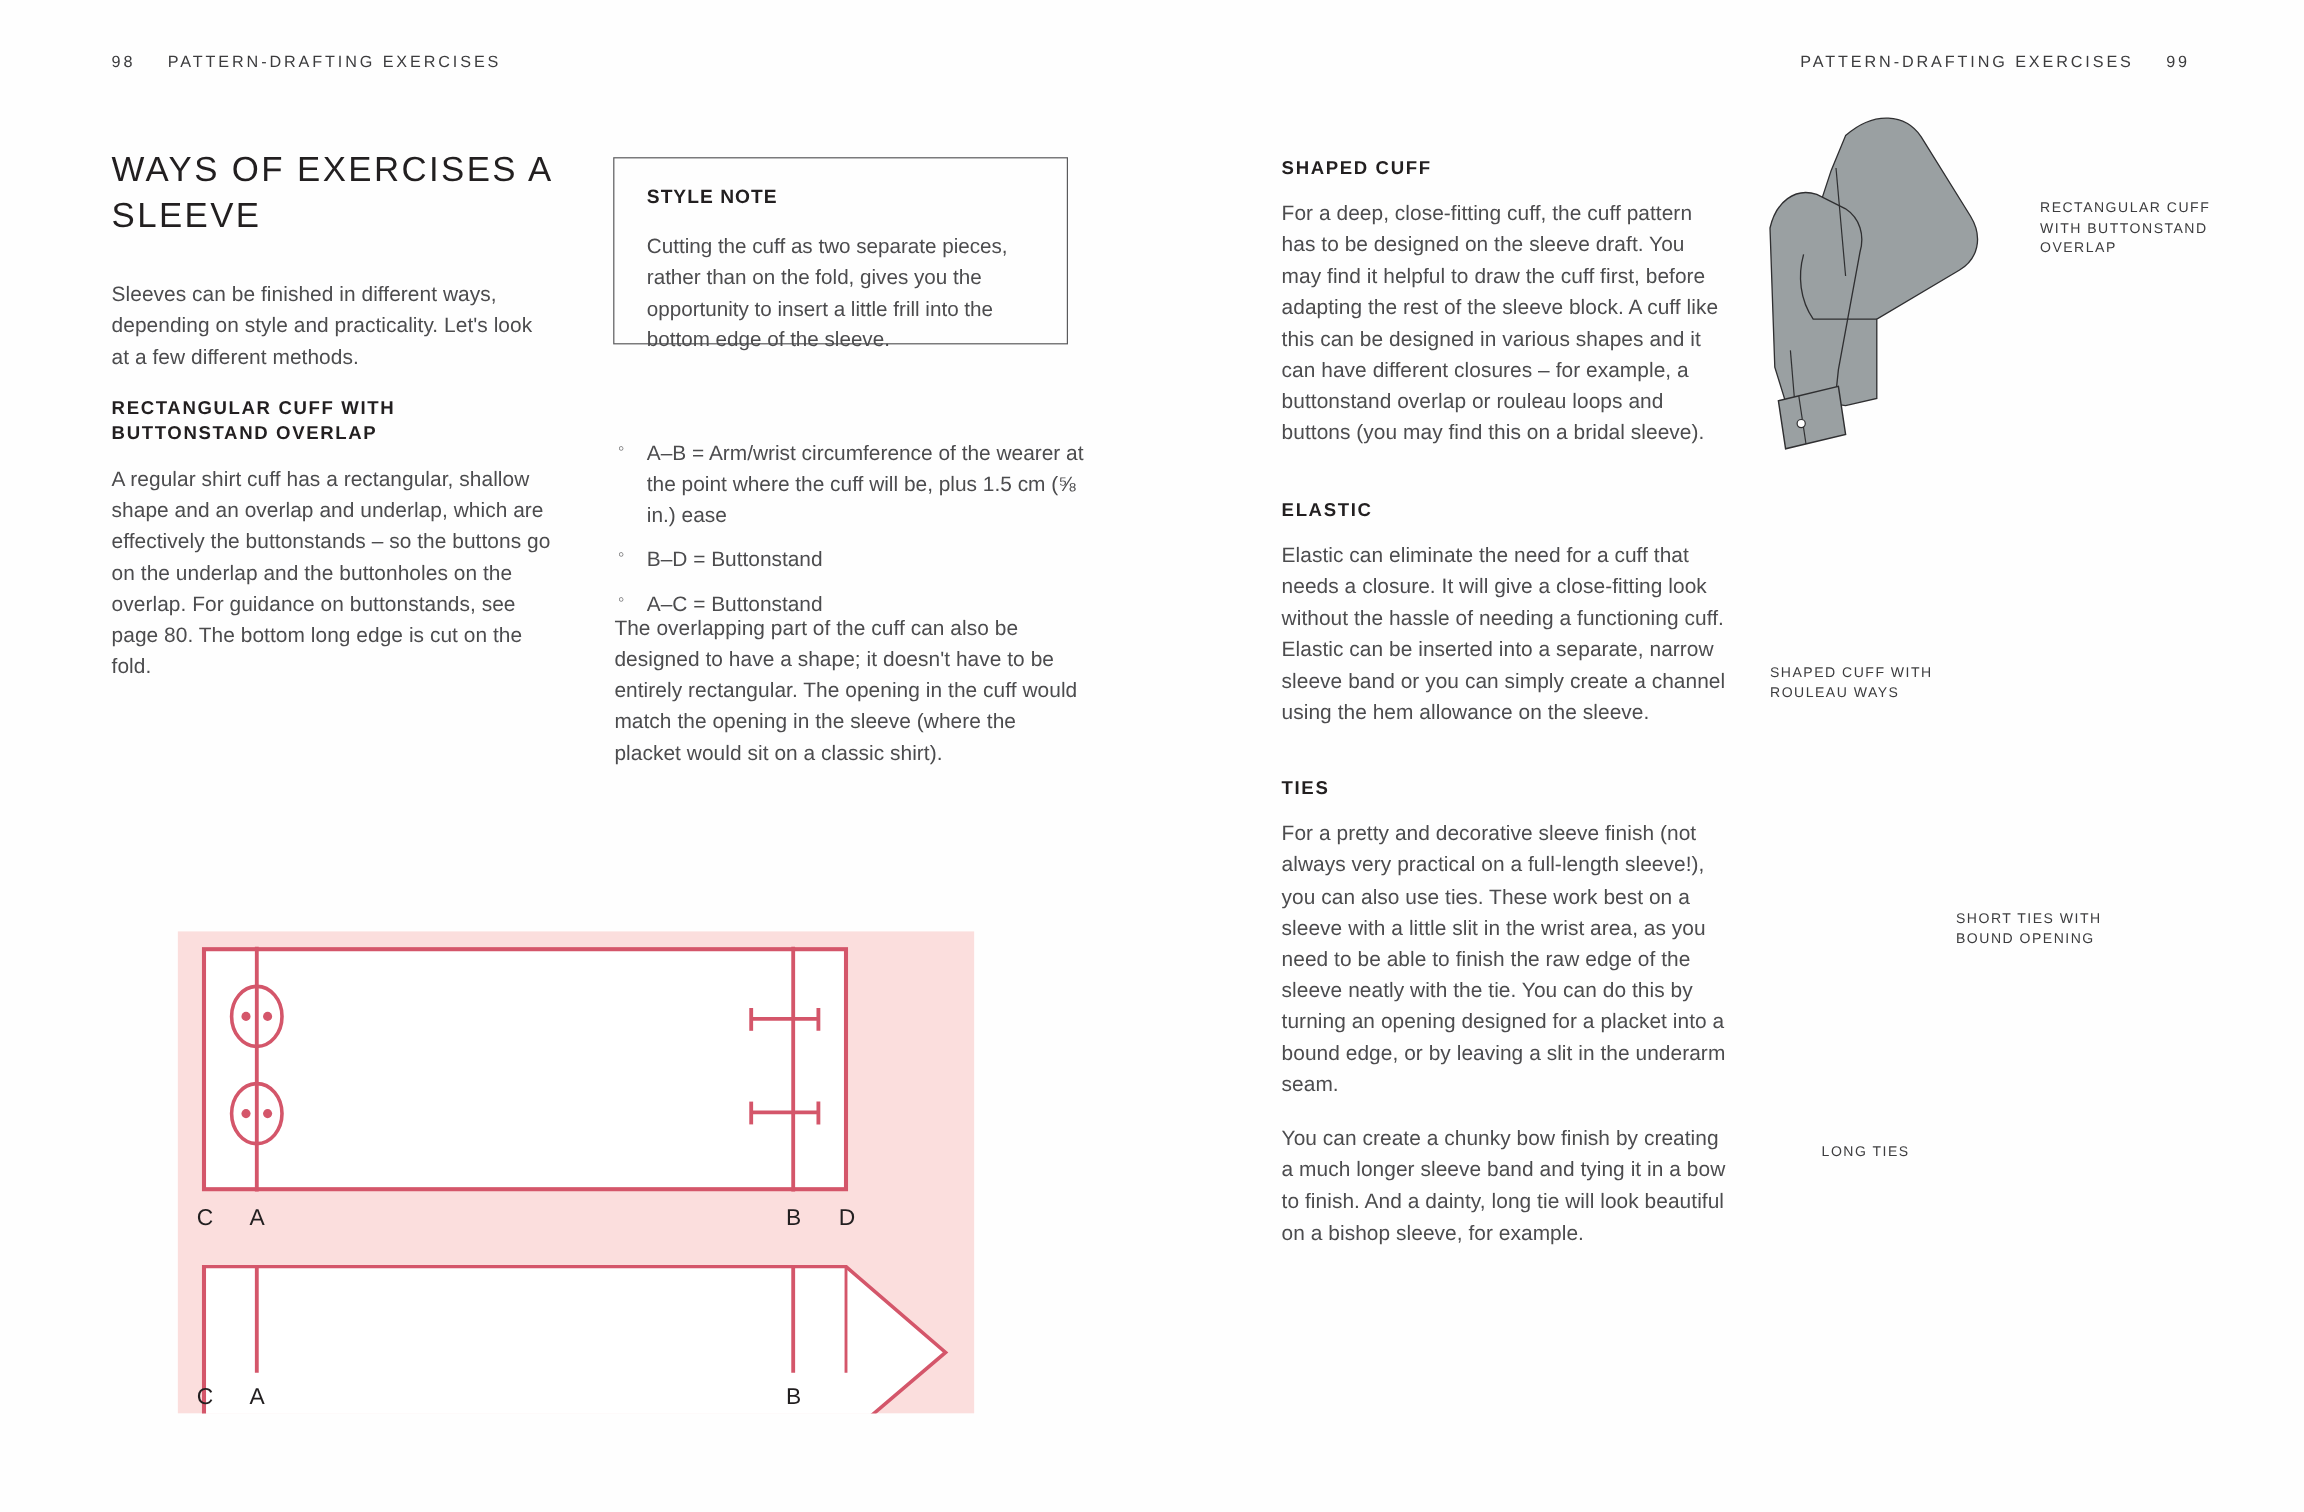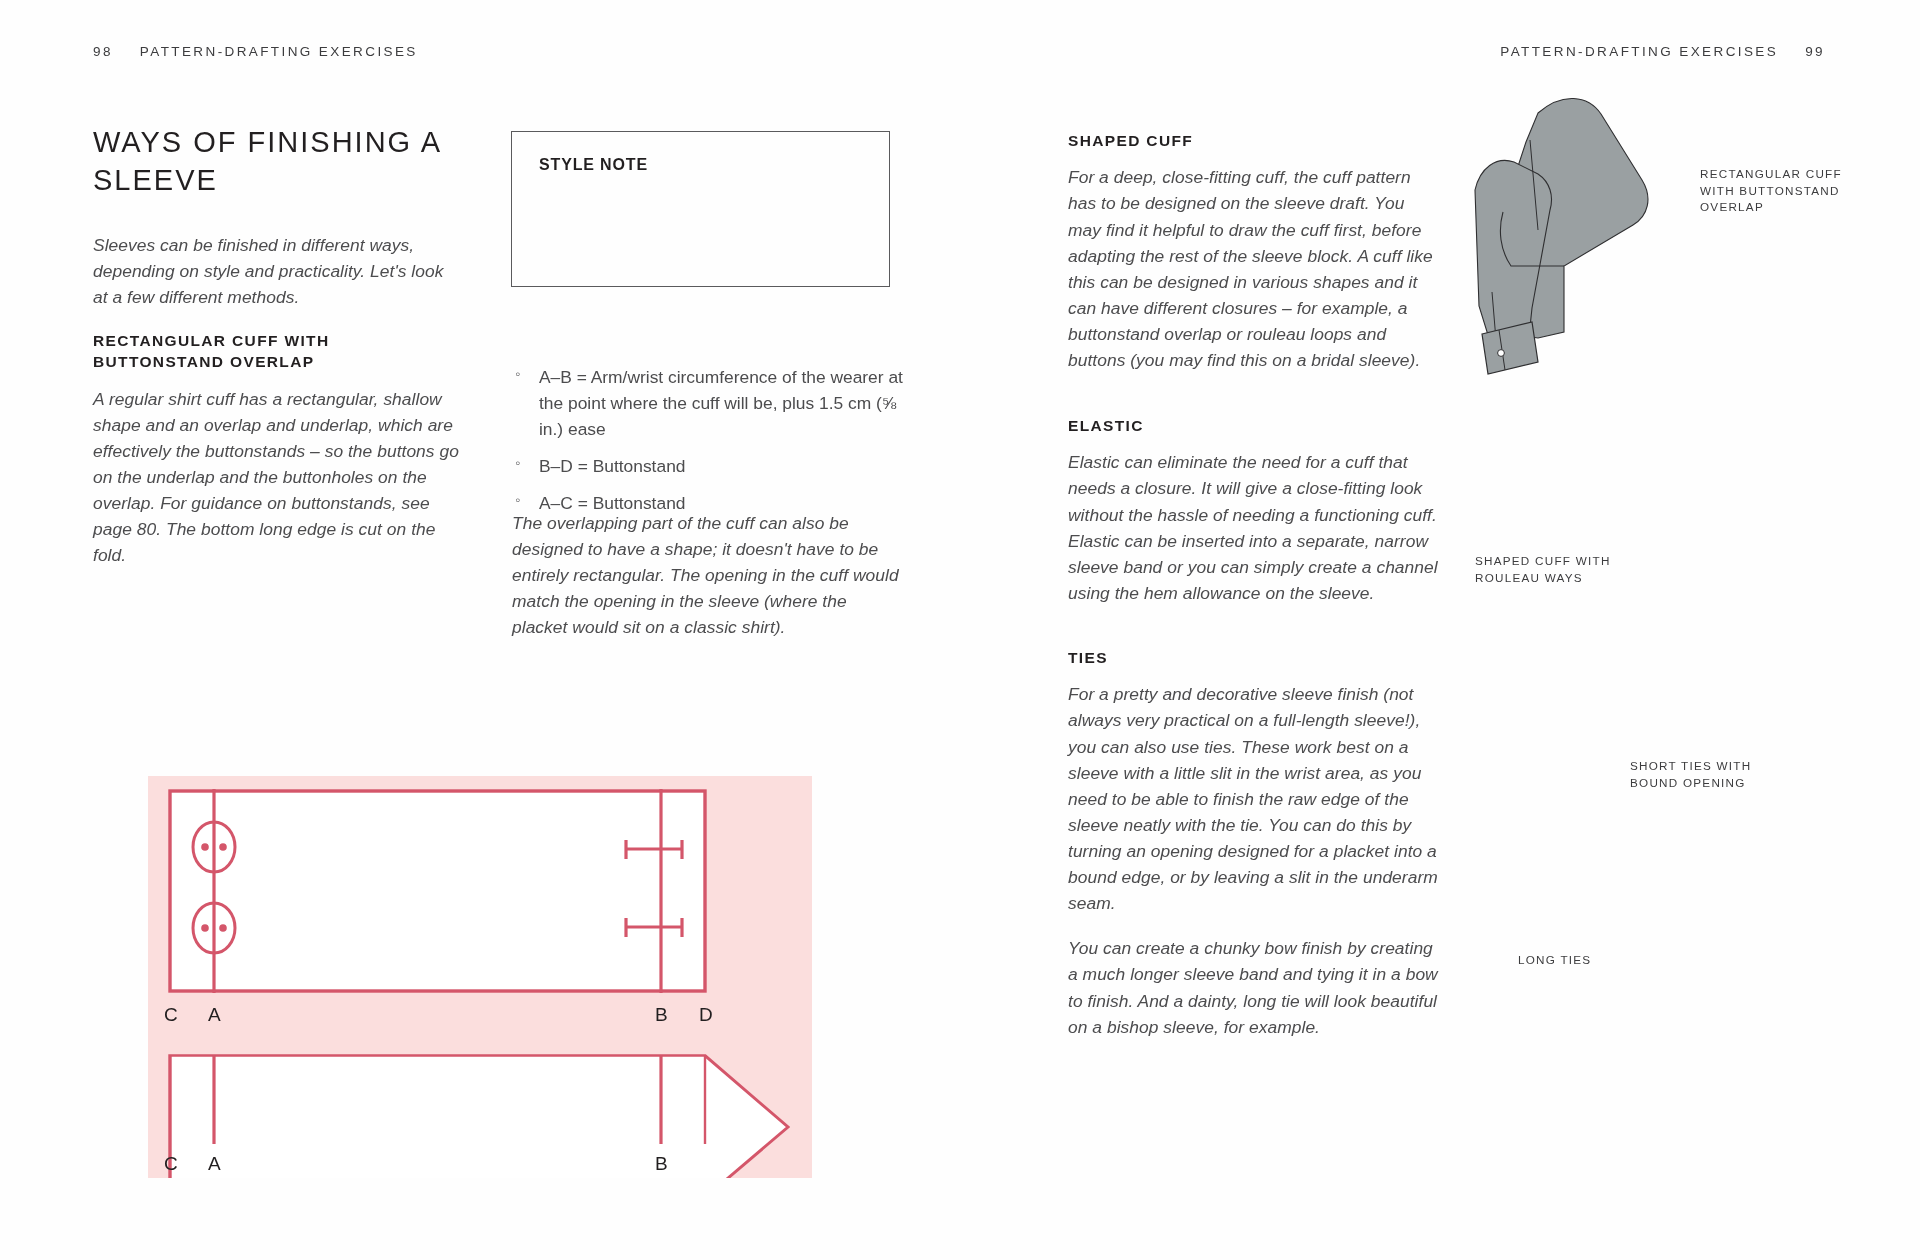--- a/index.html
+++ b/index.html
@@ -60,21 +60,20 @@
     color: #221f20;
   }
 
   p.body {
     margin: 0 0 19px 0;
     font-size: 17.4px;
     line-height: 1.50;
     letter-spacing: 0.05px;
     color: #4c4c4e;
     font-weight: 400;
-    font-style: italic;
   }
   p.body:last-child { margin-bottom: 0; }
 
   .intro {
     position: absolute;
     left: 93px;
     top: 232px;
     width: 360px;
   }
   .sec-rect {
@@ -184,33 +183,34 @@
 
 <div class="page">
 
   <div class="runhead runhead-left">
     <span class="folio">98</span><span>PATTERN-DRAFTING EXERCISES</span>
   </div>
   <div class="runhead runhead-right">
     <span>PATTERN-DRAFTING EXERCISES</span><span class="folio">99</span>
   </div>
 
-  <h1 class="title">WAYS OF FINISHING A SLEEVE</h1>
+  <h1 class="title">WAYS OF EXERCISES A SLEEVE</h1>
 
   <div class="intro">
     <p class="body">Sleeves can be finished in different ways, depending on style and practicality. Let's look at a few different methods.</p>
   </div>
 
   <div class="sec-rect">
     <h2 class="sub">RECTANGULAR CUFF WITH BUTTONSTAND OVERLAP</h2>
     <p class="body">A regular shirt cuff has a rectangular, shallow shape and an overlap and underlap, which are effectively the buttonstands – so the buttons go on the underlap and the buttonholes on the overlap. For guidance on buttonstands, see page 80. The bottom long edge is cut on the fold.</p>
   </div>
 
   <div class="stylenote">
     <h3>STYLE NOTE</h3>
+    <p>Cutting the cuff as two separate pieces, rather than on the fold, gives you the opportunity to insert a little frill into the bottom edge of the sleeve.</p>
   </div>
 
   <div class="bullets">
     <ul>
       <li>A–B = Arm/wrist circumference of the wearer at the point where the cuff will be, plus 1.5 cm (⅝ in.) ease</li>
       <li>B–D = Buttonstand</li>
       <li>A–C = Buttonstand</li>
     </ul>
   </div>
 

